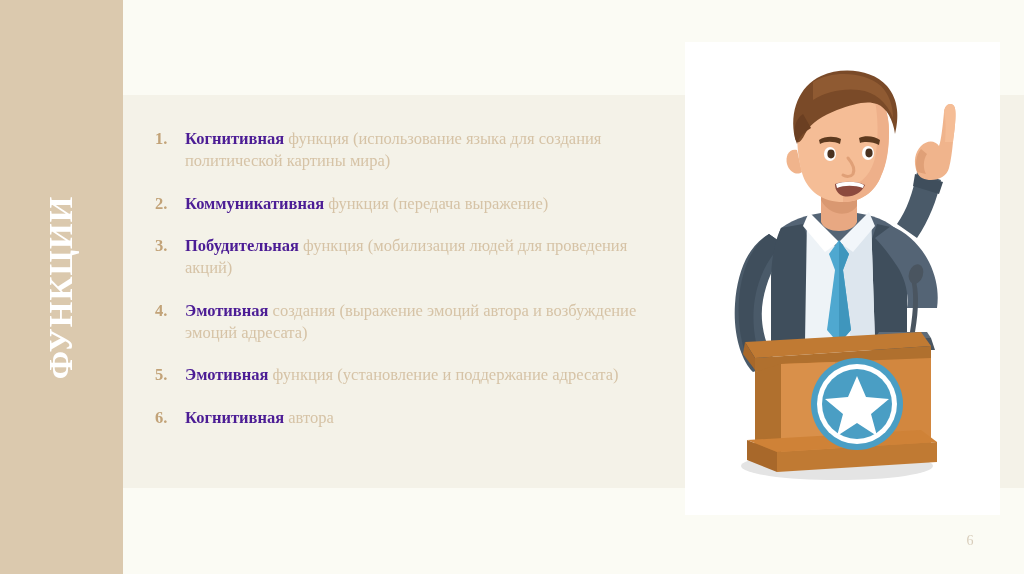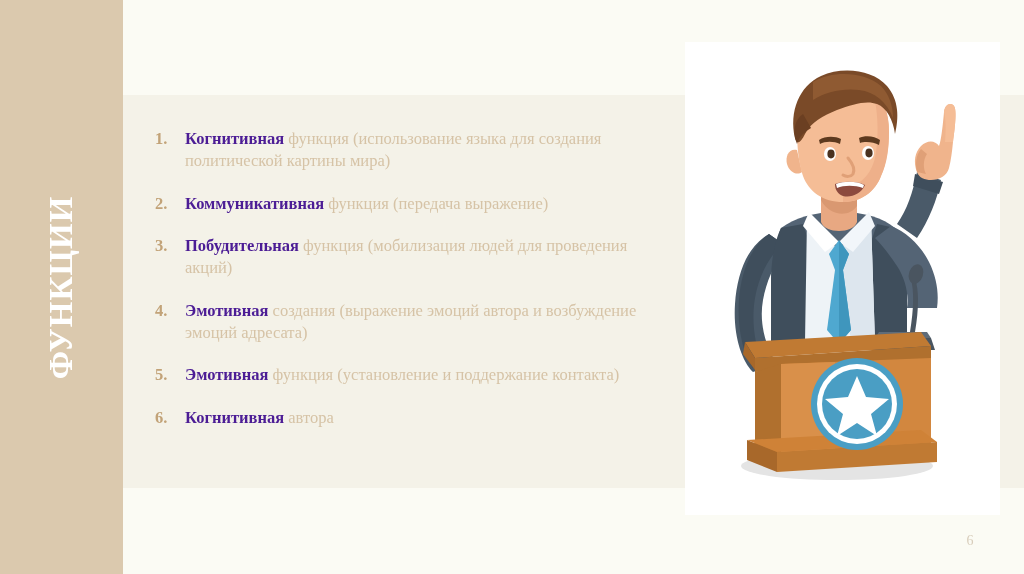--- a/index.html
+++ b/index.html
@@ -146,21 +146,21 @@
       <div class="item-text"><span class="term">Побудительная</span><span> функция (мобилизация людей для проведения акций)</span></div>
     </div>
 
     <div class="list-item">
       <div class="item-number">4.</div>
       <div class="item-text"><span class="term">Эмотивная</span><span> создания (выражение эмоций автора и возбуждение эмоций адресата)</span></div>
     </div>
 
     <div class="list-item">
       <div class="item-number">5.</div>
-      <div class="item-text"><span class="term">Эмотивная</span><span> функция (установление и поддержание контакта)</span></div>
+      <div class="item-text"><span class="term">Эмотивная</span><span> функция (установление и поддержание адресата)</span></div>
     </div>
 
     <div class="list-item">
       <div class="item-number">6.</div>
       <div class="item-text"><span class="term">Когнитивная</span><span> автора</span></div>
     </div>
 
   </div>
 
   <div id="image-panel">

